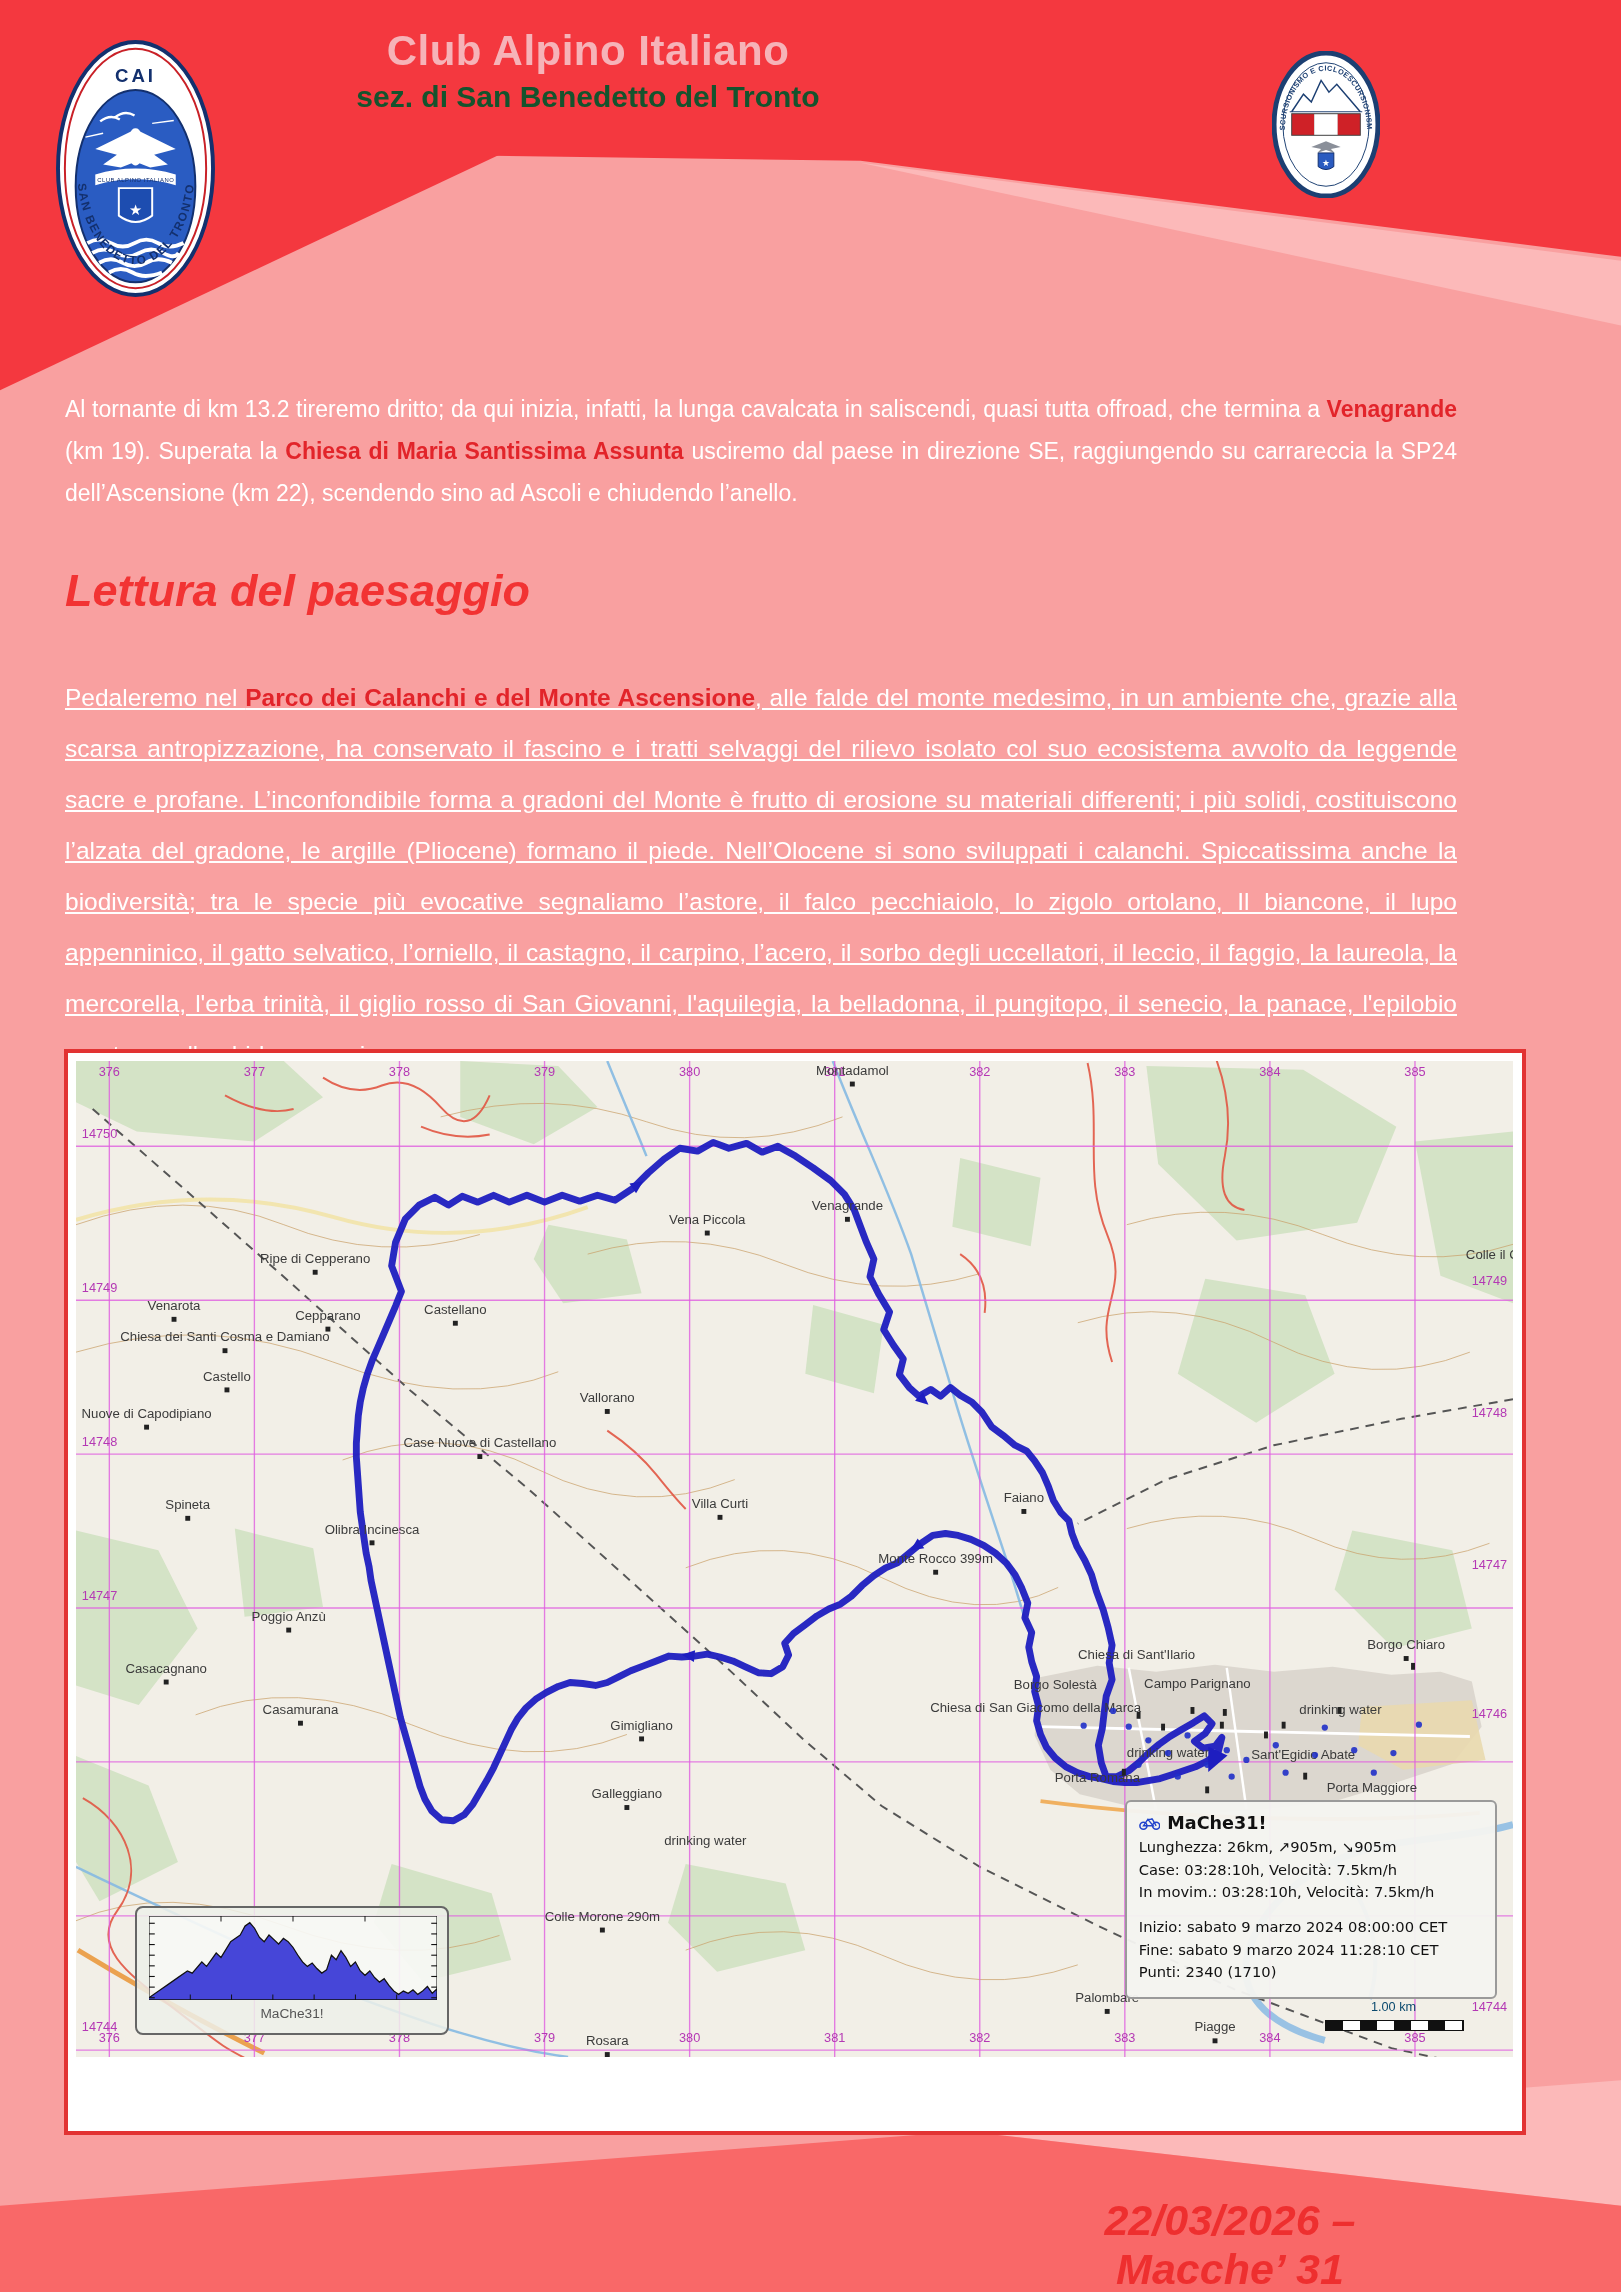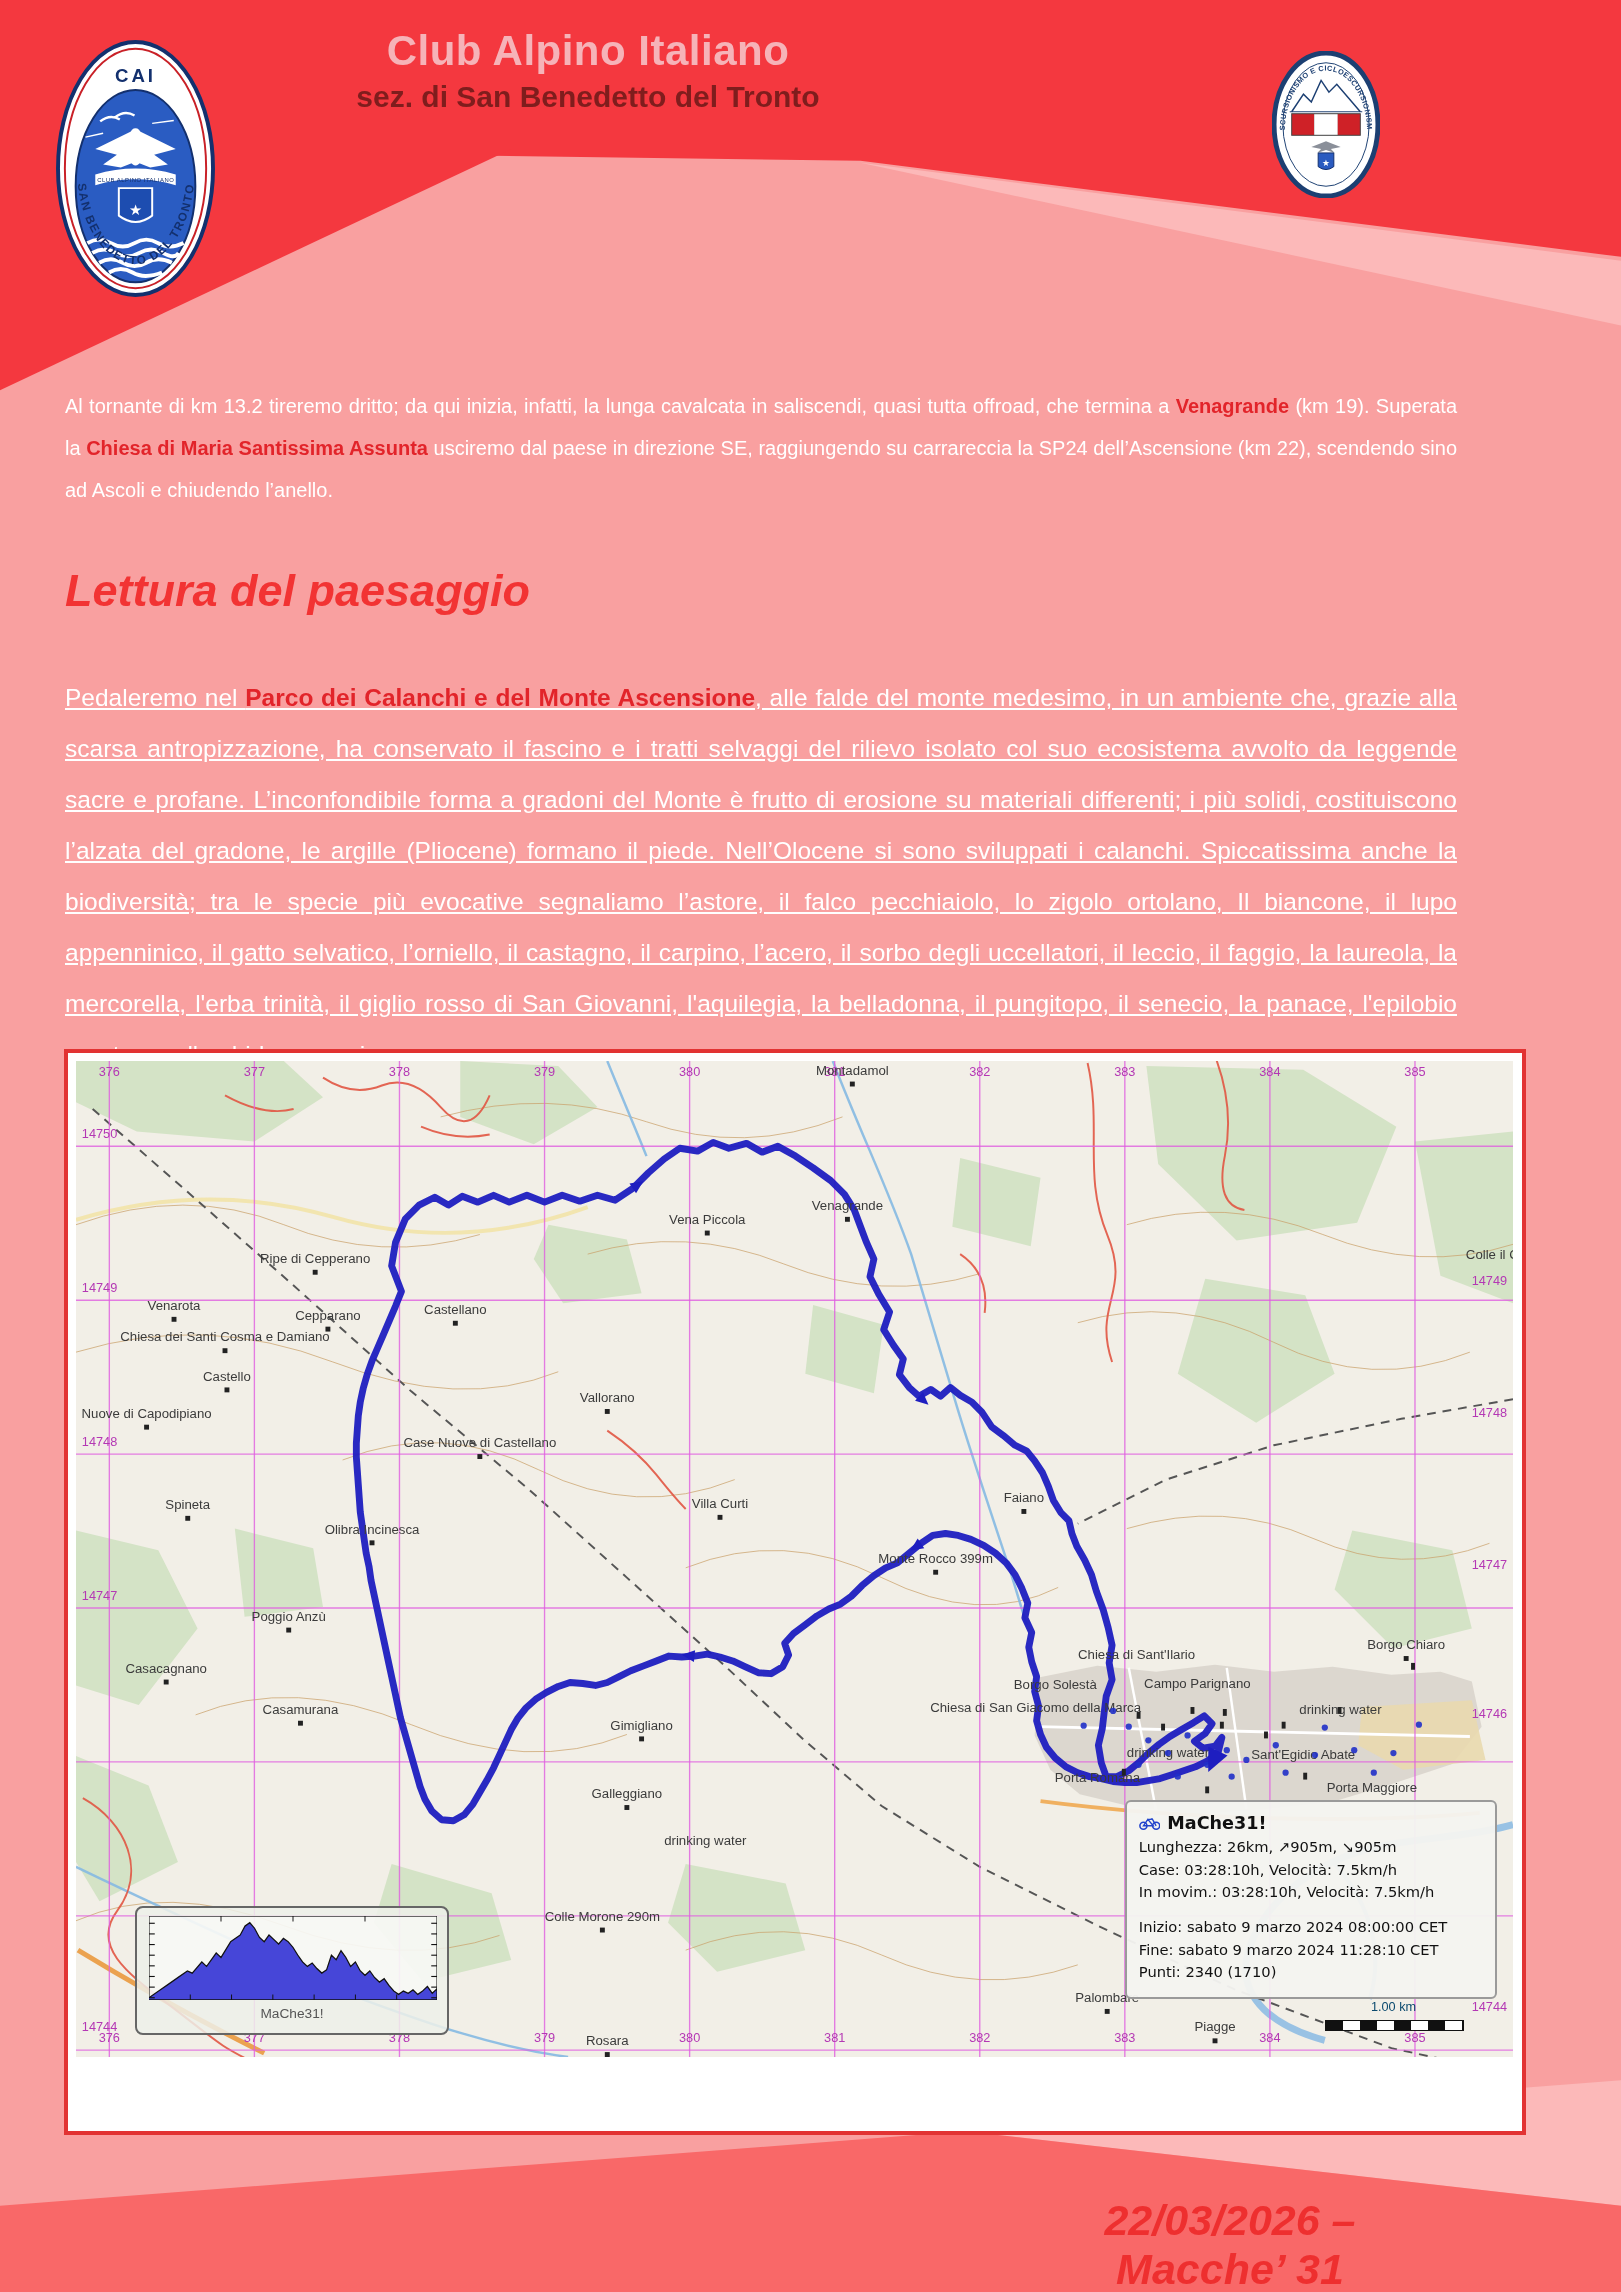--- a/index.html
+++ b/index.html
@@ -2,25 +2,25 @@
 <html><head>
 <meta charset="utf-8">
 <style>
   html,body{margin:0;padding:0;background:#777;}
   #page{position:relative;width:1621px;height:2293px;background:#f9a0a0;overflow:hidden;
         font-family:"Liberation Sans",sans-serif;margin:0 auto;}
   #bg{position:absolute;left:0;top:0;width:1621px;height:2293px;}
   .hdr-title{position:absolute;left:0;top:27.4px;width:1176px;text-align:center;
              color:#f6b3b8;font-weight:700;font-size:42px;letter-spacing:0.5px;}
   .hdr-sub{position:absolute;left:0;top:80px;width:1176px;text-align:center;
-           color:#7f1d1d;font-weight:700;font-size:30px;}
+           color:#14532d;font-weight:700;font-size:30px;}
   .cai-logo{position:absolute;left:56px;top:39px;width:160px;height:260px;}
   .right-logo{position:absolute;left:1272px;top:51px;width:108px;height:147px;}
   .para{position:absolute;left:65px;width:1392px;color:#ffffff;text-align:justify;text-align-last:left;}
-  .intro{top:365px;font-size:20px;line-height:42px;}
+  .intro{top:365px;font-size:23px;line-height:42px;}
   .body2{top:647px;font-size:24.5px;line-height:51px;text-decoration:underline;}
   .para .accent{color:#e2242a;font-weight:700;}
   .section-heading{position:absolute;left:65px;top:565px;margin:0;font-size:45px;
                    color:#f23333;font-weight:700;font-style:italic;}
   .map{position:absolute;left:64px;top:1049px;width:1462px;height:1086px;box-sizing:border-box;
        border:4.9px solid #e23333;background:#ffffff;}
   #mapsvg{position:absolute;left:7.8px;top:7.8px;width:1437px;height:996px;}
   #mapsvg text{font-family:"Liberation Sans",sans-serif;}
   .maplabel{font-size:13.5px;fill:#3b3b3b;}
   .gridnum{font-size:13px;fill:#b438b4;}

